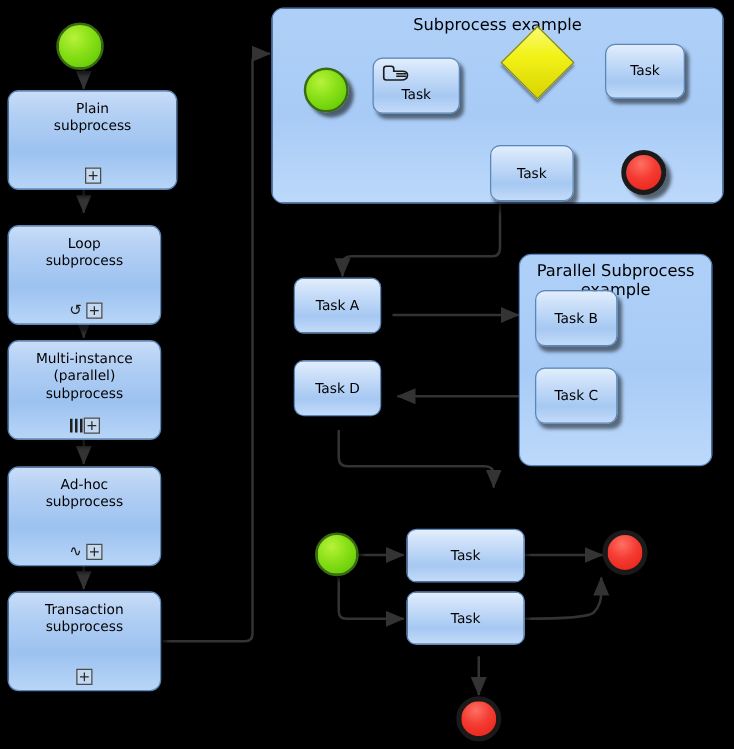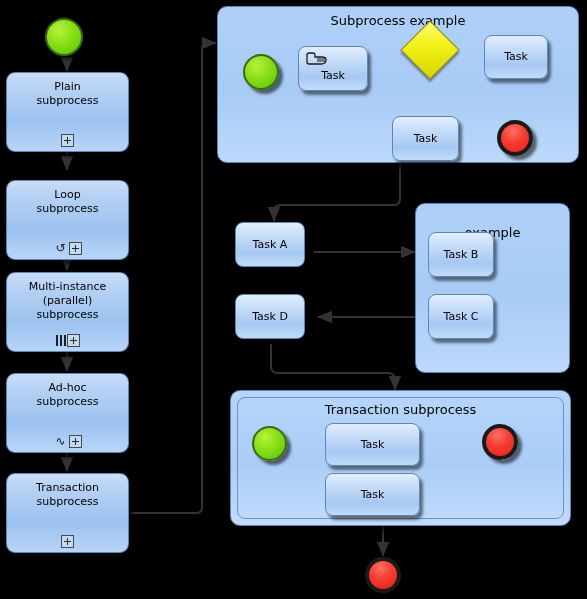--- a/index.html
+++ b/index.html
@@ -145,21 +145,21 @@
       <path d="M271,462 L271,489 Q271,495 277,495 L323,495"></path>
       <path d="M420,444 L482,444"></path>
       <path d="M420,495 Q470,495 475,490 Q481,484 481,474 L481,462"></path>
 
       <path d="M383,525 L383,556"></path>
     </g>
   </svg>
 
   <div class="event start-event" style="left:45px;top:18px;width:38px;height:38px;"></div>
 
-  <div class="node box" style="left:6px;top:72px;width:123px;height:80px;">
+  <div class="node box" style="left:6px;top:72px;width:136px;height:80px;">
     <div class="box-label sub-label">
       <span>Plain</span><br>
       <span>subprocess</span>
     </div>
     <div class="marker-row">
       <span class="mk-plus"></span>
     </div>
   </div>
 
   <div class="node box" style="left:6px;top:180px;width:123px;height:80px;">
@@ -234,45 +234,41 @@
   </div>
 
   <div class="node box task" style="left:392px;top:116px;width:67px;height:45px;">
     <div class="box-label">Task</div>
   </div>
 
   <div class="event end-event" style="left:497px;top:120px;width:36px;height:36px;"></div>
 
   <div class="container" style="left:415px;top:203px;width:155px;height:170px;">
     <div class="box-label container-label">
-      <br>
+      <span>Parallel Subprocess</span><br>
       <span>example</span>
     </div>
   </div>
 
   <div class="node box task" style="left:428px;top:232px;width:66px;height:45px;">
     <div class="box-label">Task B</div>
   </div>
 
   <div class="node box task" style="left:428px;top:294px;width:66px;height:45px;">
     <div class="box-label">Task C</div>
   </div>
 
   <div class="node box task" style="left:235px;top:222px;width:70px;height:45px;">
     <div class="box-label">Task A</div>
   </div>
 
-  <div class="node box task" style="left:235px;top:294px;width:70px;height:45px;">
+  <div class="node box task" style="left:235px;top:288px;width:70px;height:45px;">
     <div class="box-label">Task D</div>
   </div>
 
-  <div class="container transaction" style="left:230px;top:390px;width:341px;height:136px;">
-    <div class="inner-border"></div>
-    <div class="box-label container-label" style="padding-top:11px;">Transaction subprocess</div>
-  </div>
 
   <div class="event start-event" style="left:252px;top:426px;width:35px;height:35px;"></div>
 
   <div class="node box task" style="left:325px;top:423px;width:95px;height:43px;">
     <div class="box-label">Task</div>
   </div>
 
   <div class="node box task" style="left:325px;top:473px;width:95px;height:43px;">
     <div class="box-label">Task</div>
   </div>

